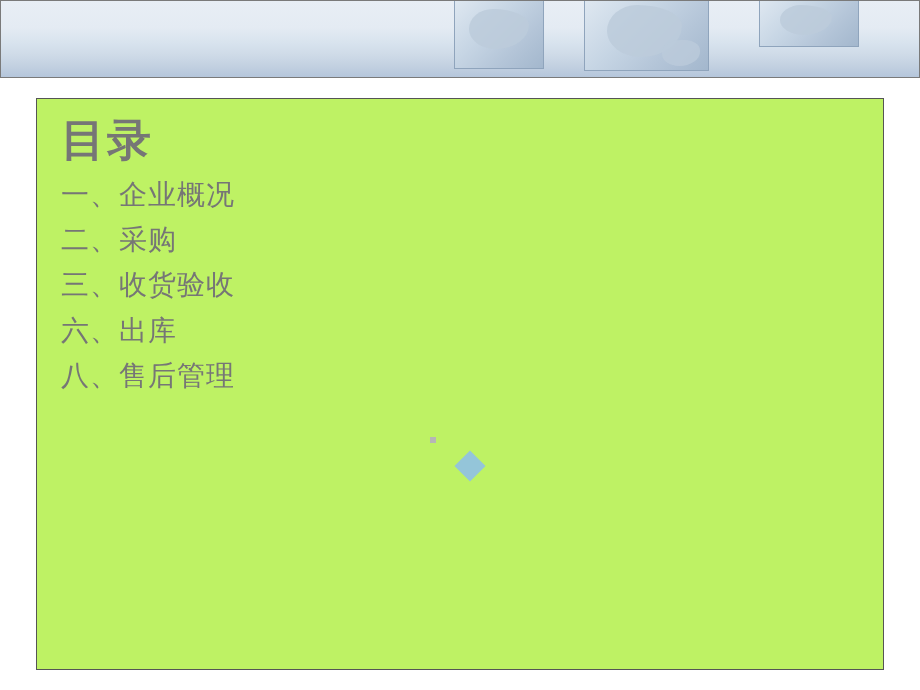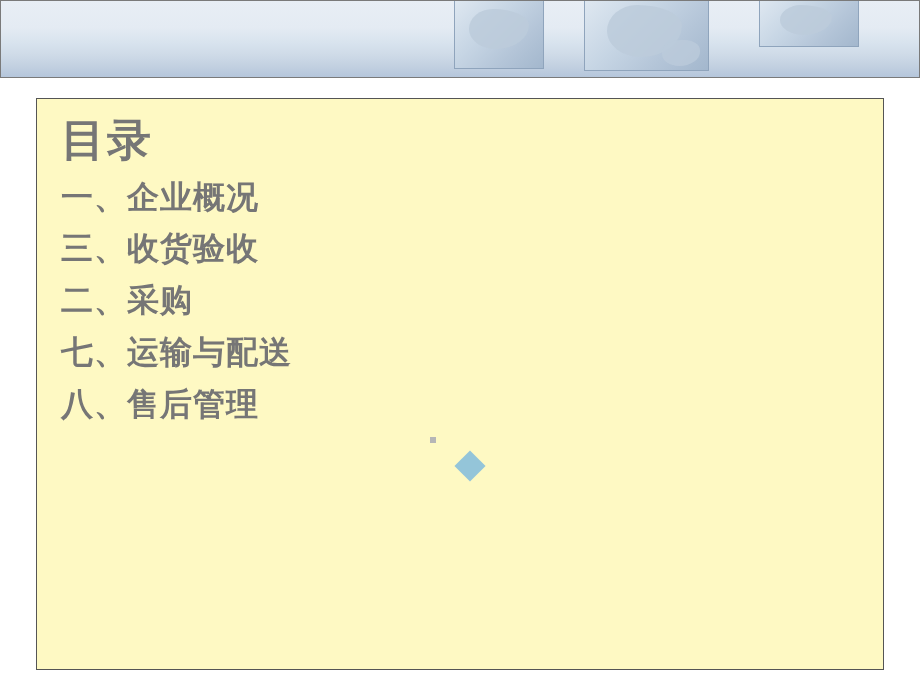--- a/index.html
+++ b/index.html
@@ -44,41 +44,41 @@
       background: #bccbdb; opacity: 0.8; border-radius: 50% 40% 55% 45%;
     }
     .cube.right .map-shape { width: 52px; height: 30px; top: 6px; left: 20px; }
 
     .slide-frame {
       position: absolute;
       top: 98px;
       left: 36px;
       width: 848px;
       height: 572px;
-      background: #fef9c3;
+      background: #bef264;
       border: 1px solid #555555;
     }
 
     .content {
       padding: 16px 24px;
     }
 
     .title {
       font-size: 44px;
       font-weight: 700;
       color: #767676;
       line-height: 1.15;
       margin-bottom: 6px;
       letter-spacing: 2px;
     }
 
     .toc-list { list-style: none; }
     .toc-item {
-      font-size: 32px;
-      font-weight: 700;
+      font-size: 28px;
+      font-weight: 400;
       color: #767676;
       line-height: 1.62;
       letter-spacing: 1px;
     }
 
     .dot-gray {
       position: absolute;
       width: 6px; height: 6px;
       background: #b6b6b6;
       left: 393px; top: 338px;
@@ -105,21 +105,21 @@
   <div class="cube right">
     <div class="map-shape"></div>
   </div>
 </div>
 
 <div class="slide-frame">
   <div class="content">
     <h1 class="title">目录</h1>
     <ul class="toc-list">
       <li class="toc-item">一、企业概况</li>
+      <li class="toc-item">二、采购</li>
       <li class="toc-item">三、收货验收</li>
-      <li class="toc-item">二、采购</li>
-      <li class="toc-item">七、运输与配送</li>
+      <li class="toc-item">六、出库</li>
       <li class="toc-item">八、售后管理</li>
     </ul>
   </div>
   <div class="dot-gray"></div>
   <div class="diamond-blue"></div>
 </div>
 
 </body></html>

